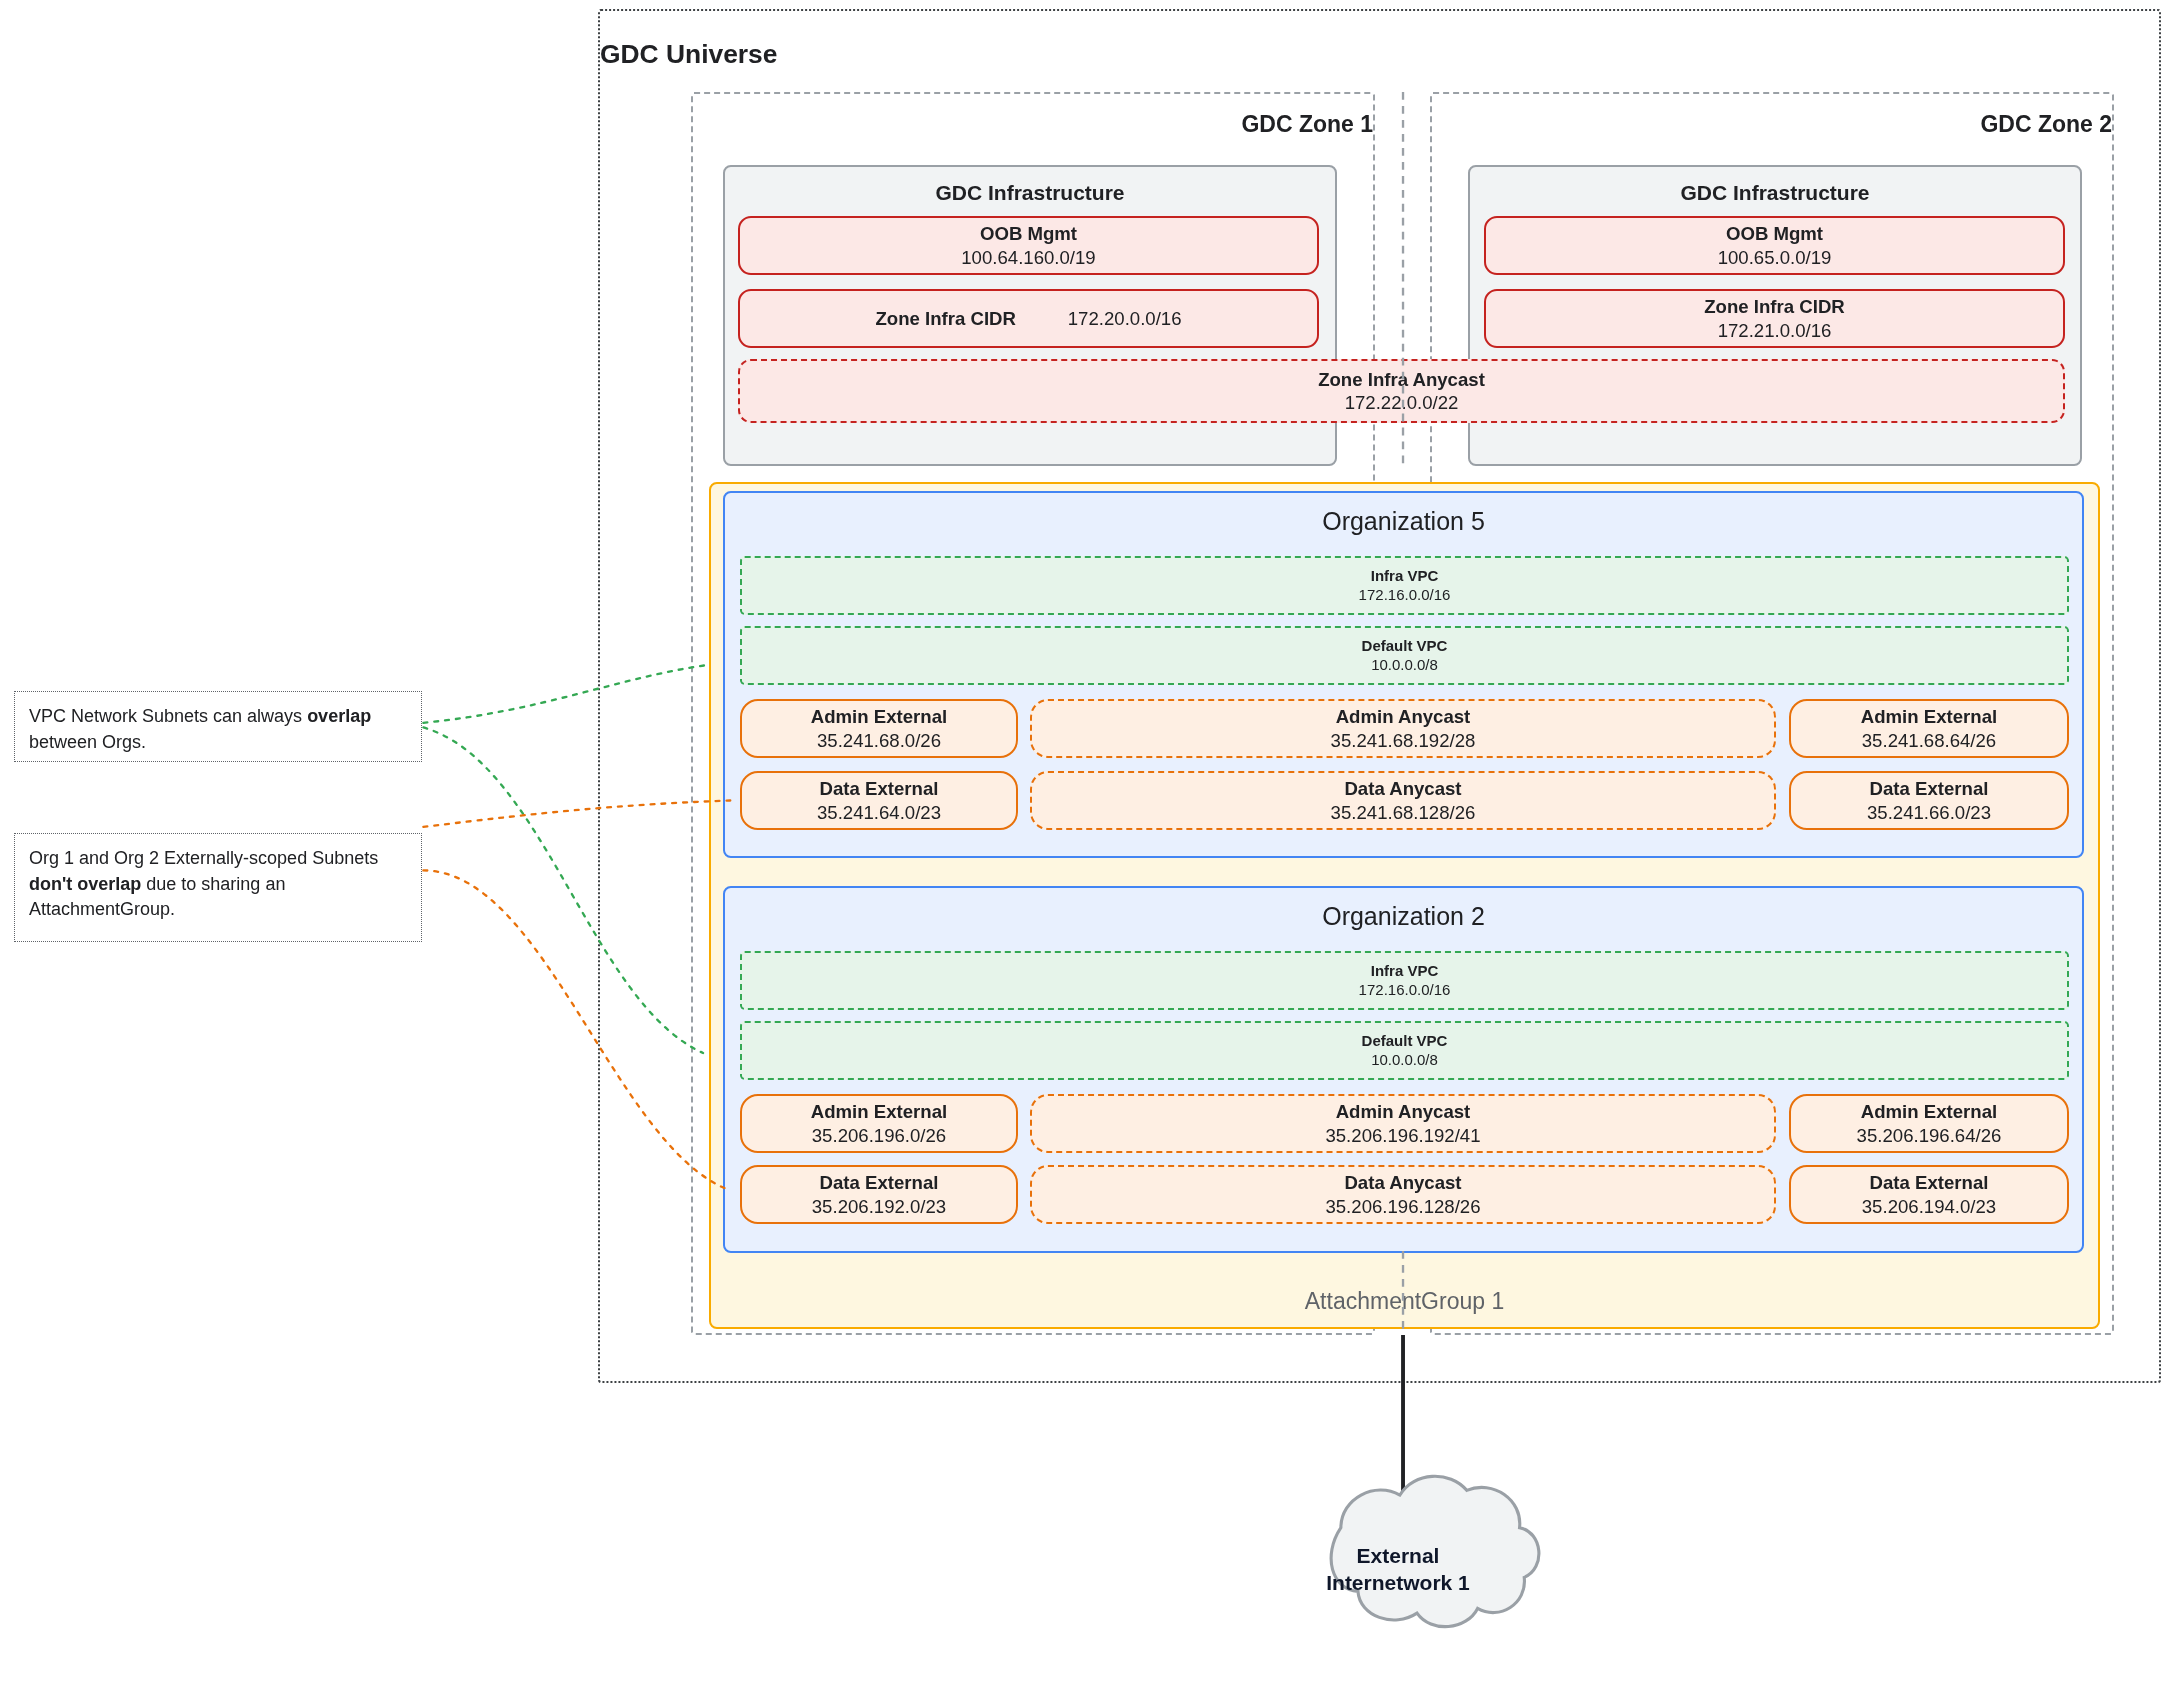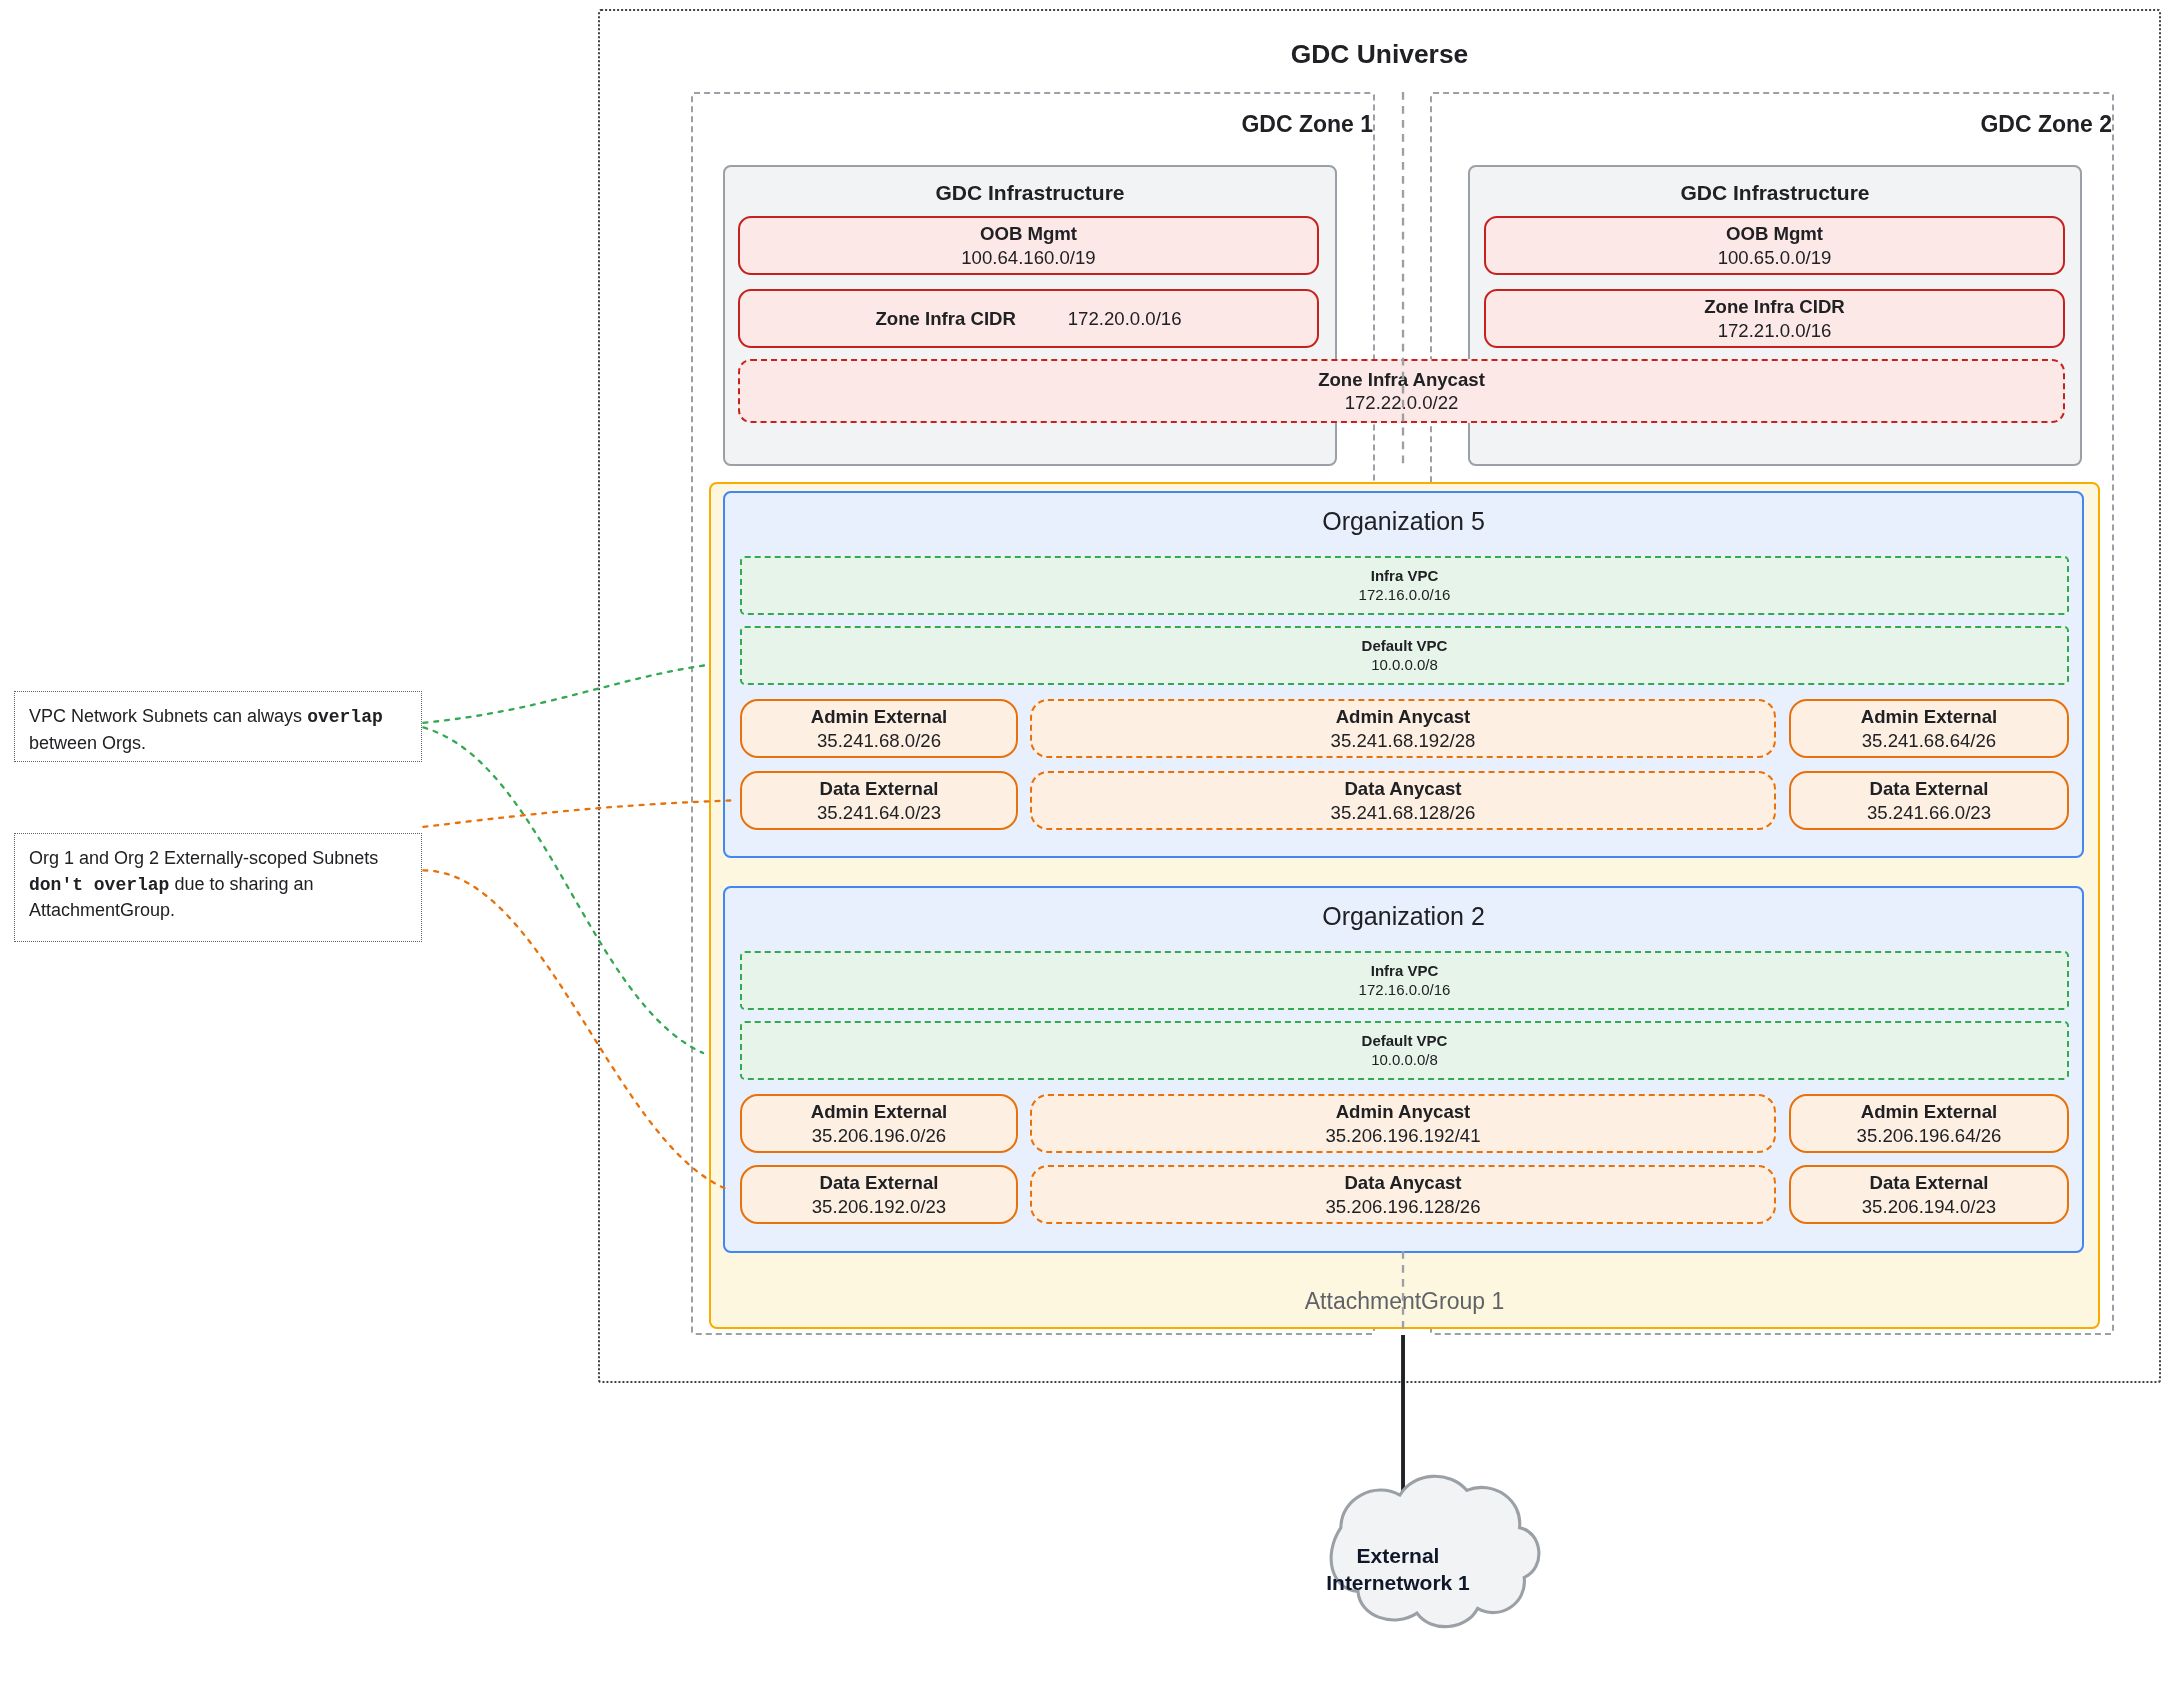--- a/index.html
+++ b/index.html
@@ -29,21 +29,21 @@
     border: 2.3px dotted #3c4043;
     border-radius: 3.1px;
     background: #ffffff;
     box-sizing: border-box;
   }
   .universe-title {
     position: absolute;
     top: 28px;
     left: 0;
     width: 100%;
-    text-align: center;
+    text-align: left;
     font-size: 26.4px;
     font-weight: bold;
   }
   .zone {
     position: absolute;
     border: 2.3px dashed #9aa0a6;
     border-radius: 3.1px;
     box-sizing: border-box;
     background: transparent;
   }
@@ -156,21 +156,21 @@
   .note {
     position: absolute;
     border: 1.6px dotted #5f6368;
     background: #ffffff;
     box-sizing: border-box;
     padding: 12.4px 14px;
     font-size: 18px;
     line-height: 1.4;
     color: #202124;
   }
-  .note b { font-weight: bold; font-family: Liberation Mono, monospace; }
+  .note b { font-weight: bold; }
 
   .cloud-wrap {
     position: absolute;
     left: 1266px;
     top: 1461px;
     width: 264px;
     height: 202px;
   }
   .cloud-label {
     position: absolute;

